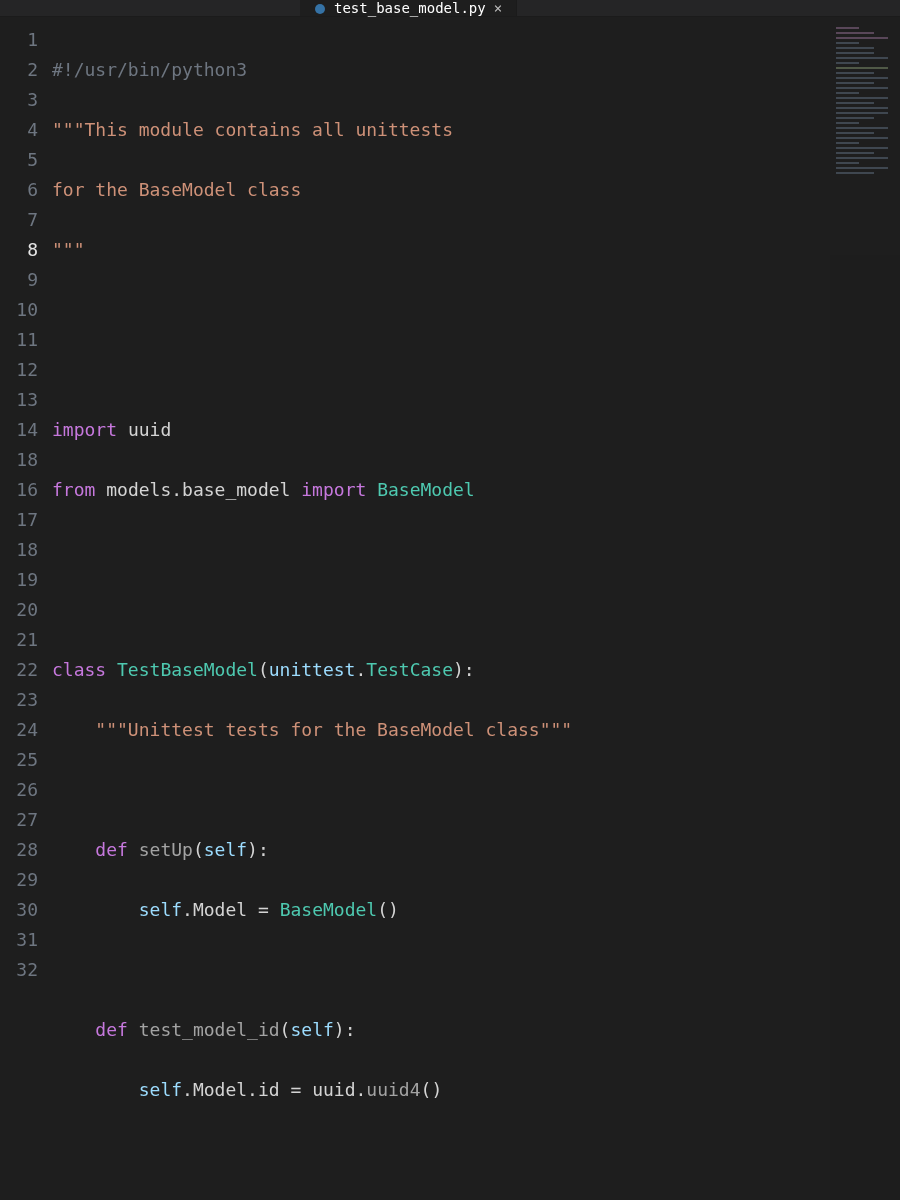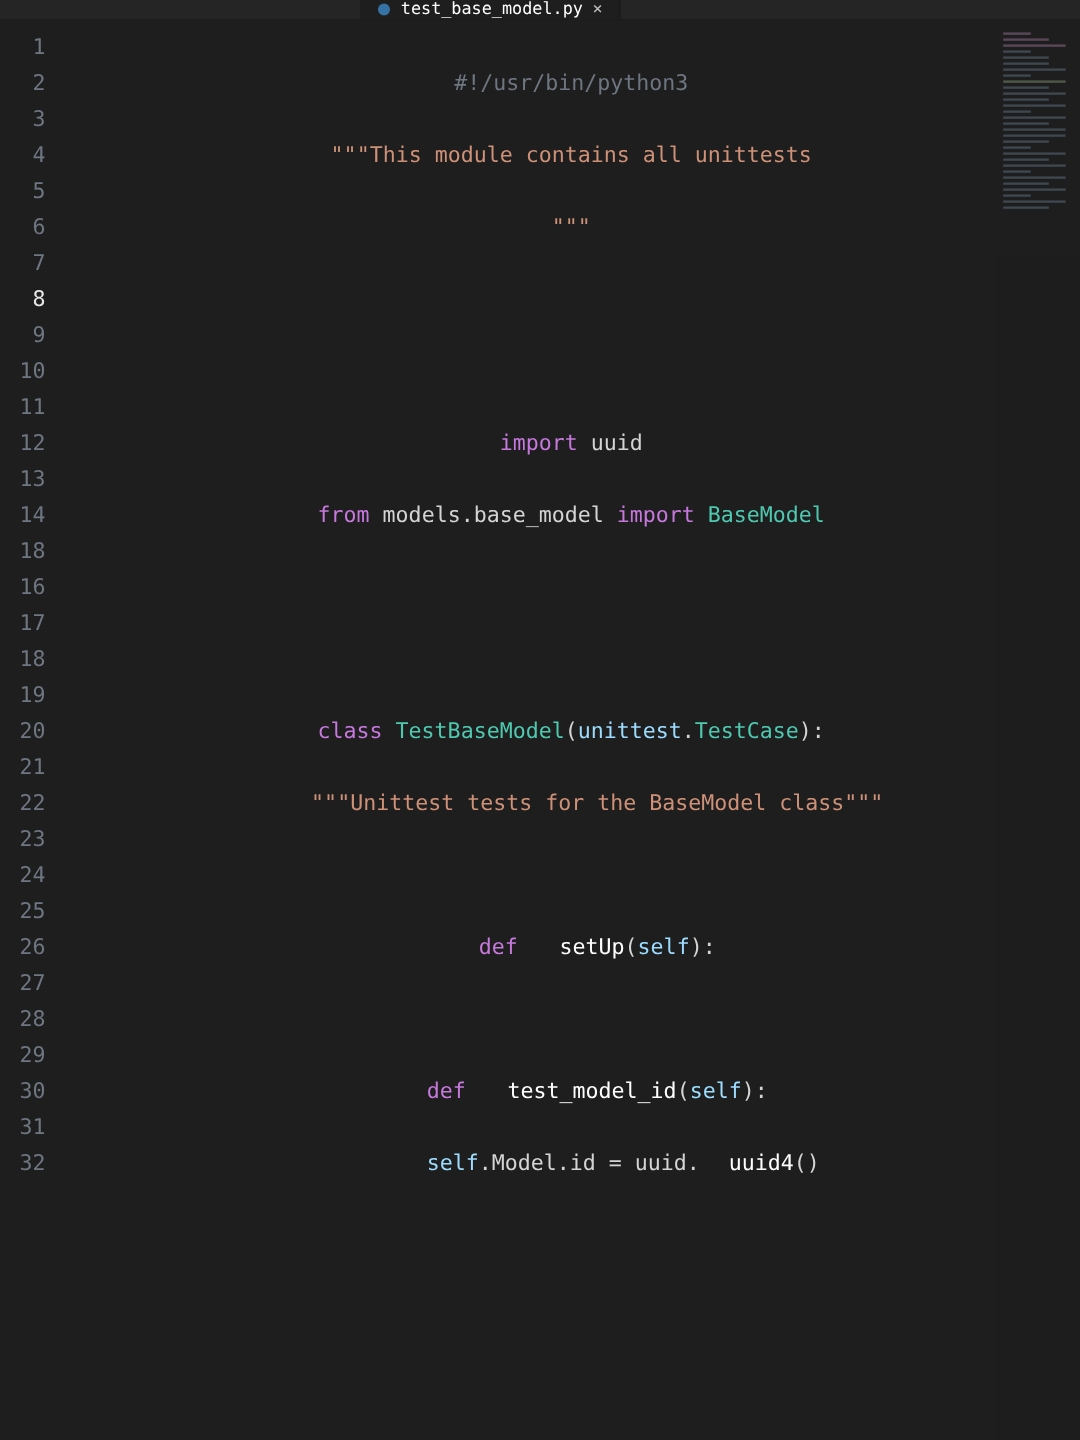--- a/index.html
+++ b/index.html
@@ -52,27 +52,27 @@
     padding-top: 8px;
     background: #1e1e1e;
   }
   .gutter .ln { height: 30px; }
   .gutter .ln.current { color: #e6e6e6; }
   .code {
     flex: 1;
     padding-top: 8px;
     white-space: pre;
   }
-  .codeline { height: 30px; text-align: center; }
+  .codeline { height: 30px; }
 
   
   .kw   { color: #c678dd; }       
   .str  { color: #ce9178; }       
   .cls  { color: #4ec9b0; }       
-  .fn   { color: #ffffff; margin-left: 24px; }       
+  .fn   { color: #a3a3a3; }       
   .slf  { color: #9cdcfe; }       
   .op   { color: #d4d4d4; }
   .dim  { color: #6e7681; }
   .docq { color: #ce9178; }
 
   
   .minimap {
     position: absolute;
     right: 0; top: 0; bottom: 0;
     width: 70px;
@@ -140,31 +140,33 @@
         <div class="ln">28</div>
         <div class="ln">29</div>
         <div class="ln">30</div>
         <div class="ln">31</div>
         <div class="ln">32</div>
       </div>
 
     <div class="code">
 <div class="codeline"><span class="dim">#!/usr/bin/python3</span></div>
 <div class="codeline"><span class="docq">"""This module contains all unittests</span></div>
+<div class="codeline"><span class="docq">for the BaseModel class</span></div>
 <div class="codeline"><span class="docq">"""</span></div>
 <div class="codeline"></div>
 <div class="codeline"></div>
 <div class="codeline"><span class="kw">import</span> <span>uuid</span></div>
 <div class="codeline"><span class="kw">from</span> <span>models.base_model</span> <span class="kw">import</span> <span class="cls">BaseModel</span></div>
 <div class="codeline"></div>
 <div class="codeline"></div>
 <div class="codeline"><span class="kw">class</span> <span class="cls">TestBaseModel</span><span class="op">(</span><span class="slf">unittest</span><span class="op">.</span><span class="cls">TestCase</span><span class="op">):</span></div>
 <div class="codeline">    <span class="str">"""Unittest tests for the BaseModel class"""</span></div>
 <div class="codeline"></div>
 <div class="codeline">    <span class="kw">def</span> <span class="fn">setUp</span><span class="op">(</span><span class="slf">self</span><span class="op">):</span></div>
+<div class="codeline">        <span class="slf">self</span><span class="op">.</span><span>Model</span> <span class="op">=</span> <span class="cls">BaseModel</span><span class="op">()</span></div>
 <div class="codeline"></div>
 <div class="codeline">    <span class="kw">def</span> <span class="fn">test_model_id</span><span class="op">(</span><span class="slf">self</span><span class="op">):</span></div>
 <div class="codeline">        <span class="slf">self</span><span class="op">.</span><span>Model</span><span class="op">.</span><span>id</span> <span class="op">=</span> <span>uuid</span><span class="op">.</span><span class="fn">uuid4</span><span class="op">()</span></div>
 
 
 
 
 
 
 

